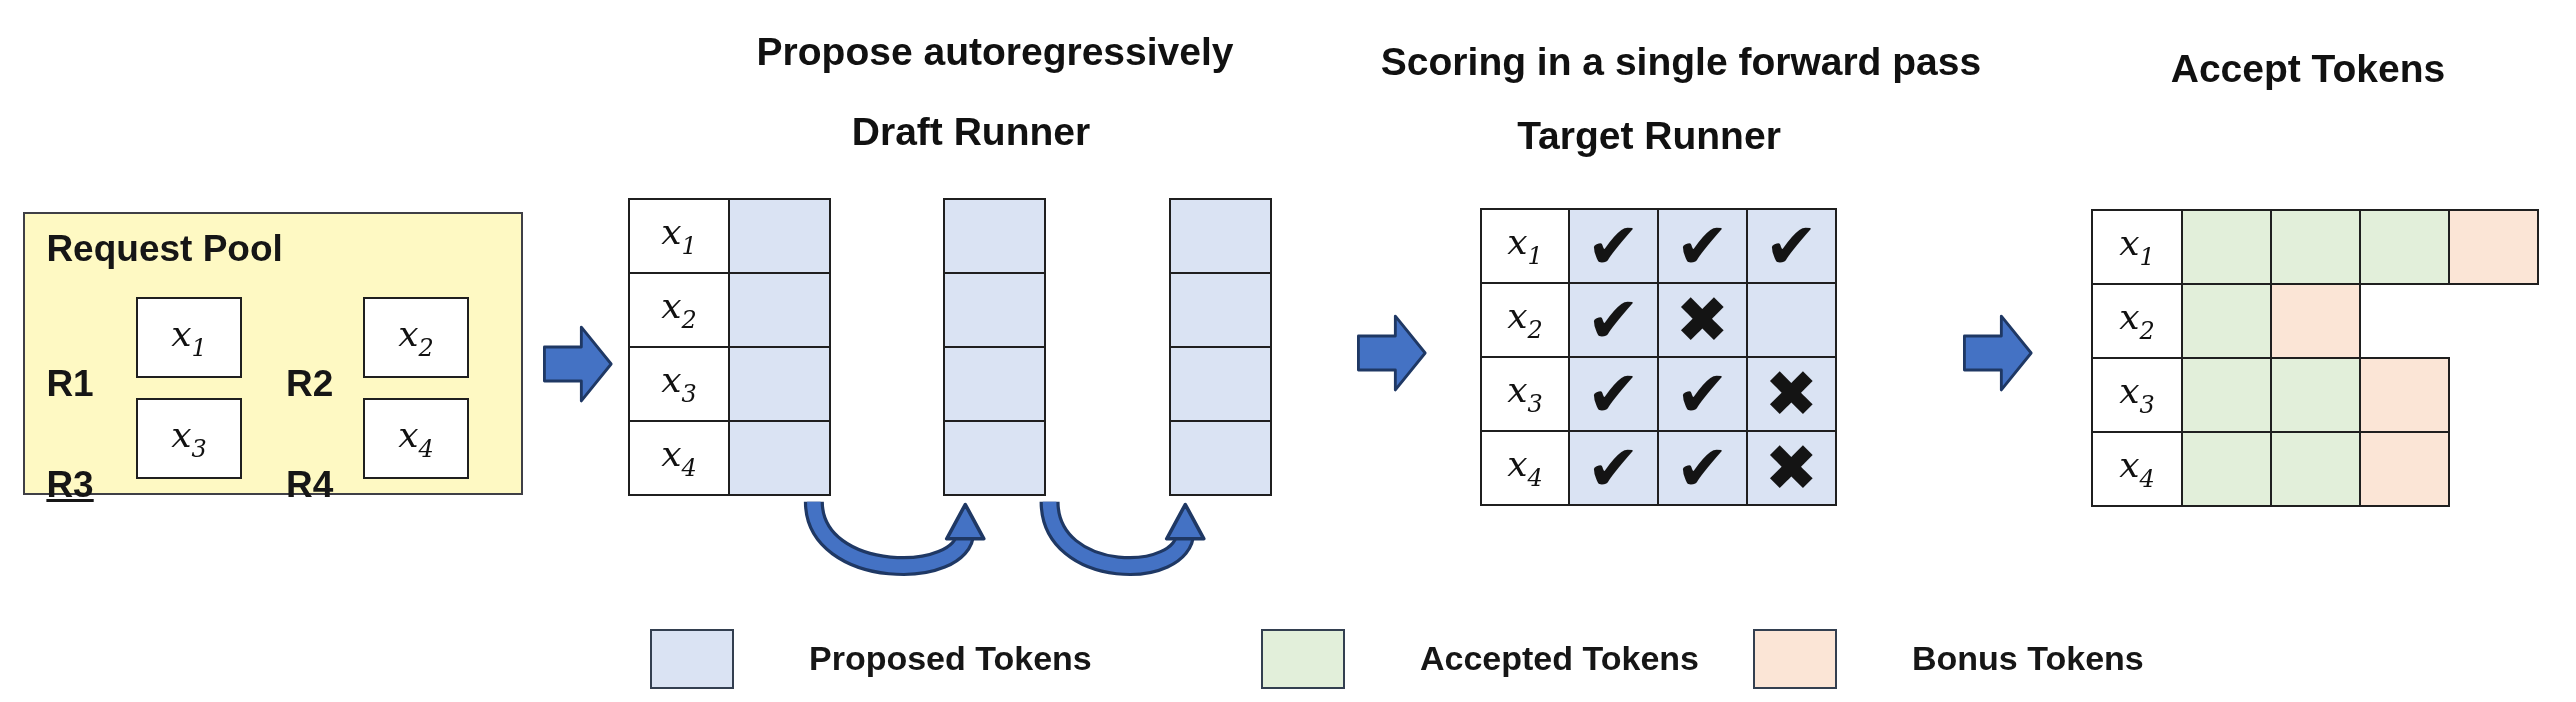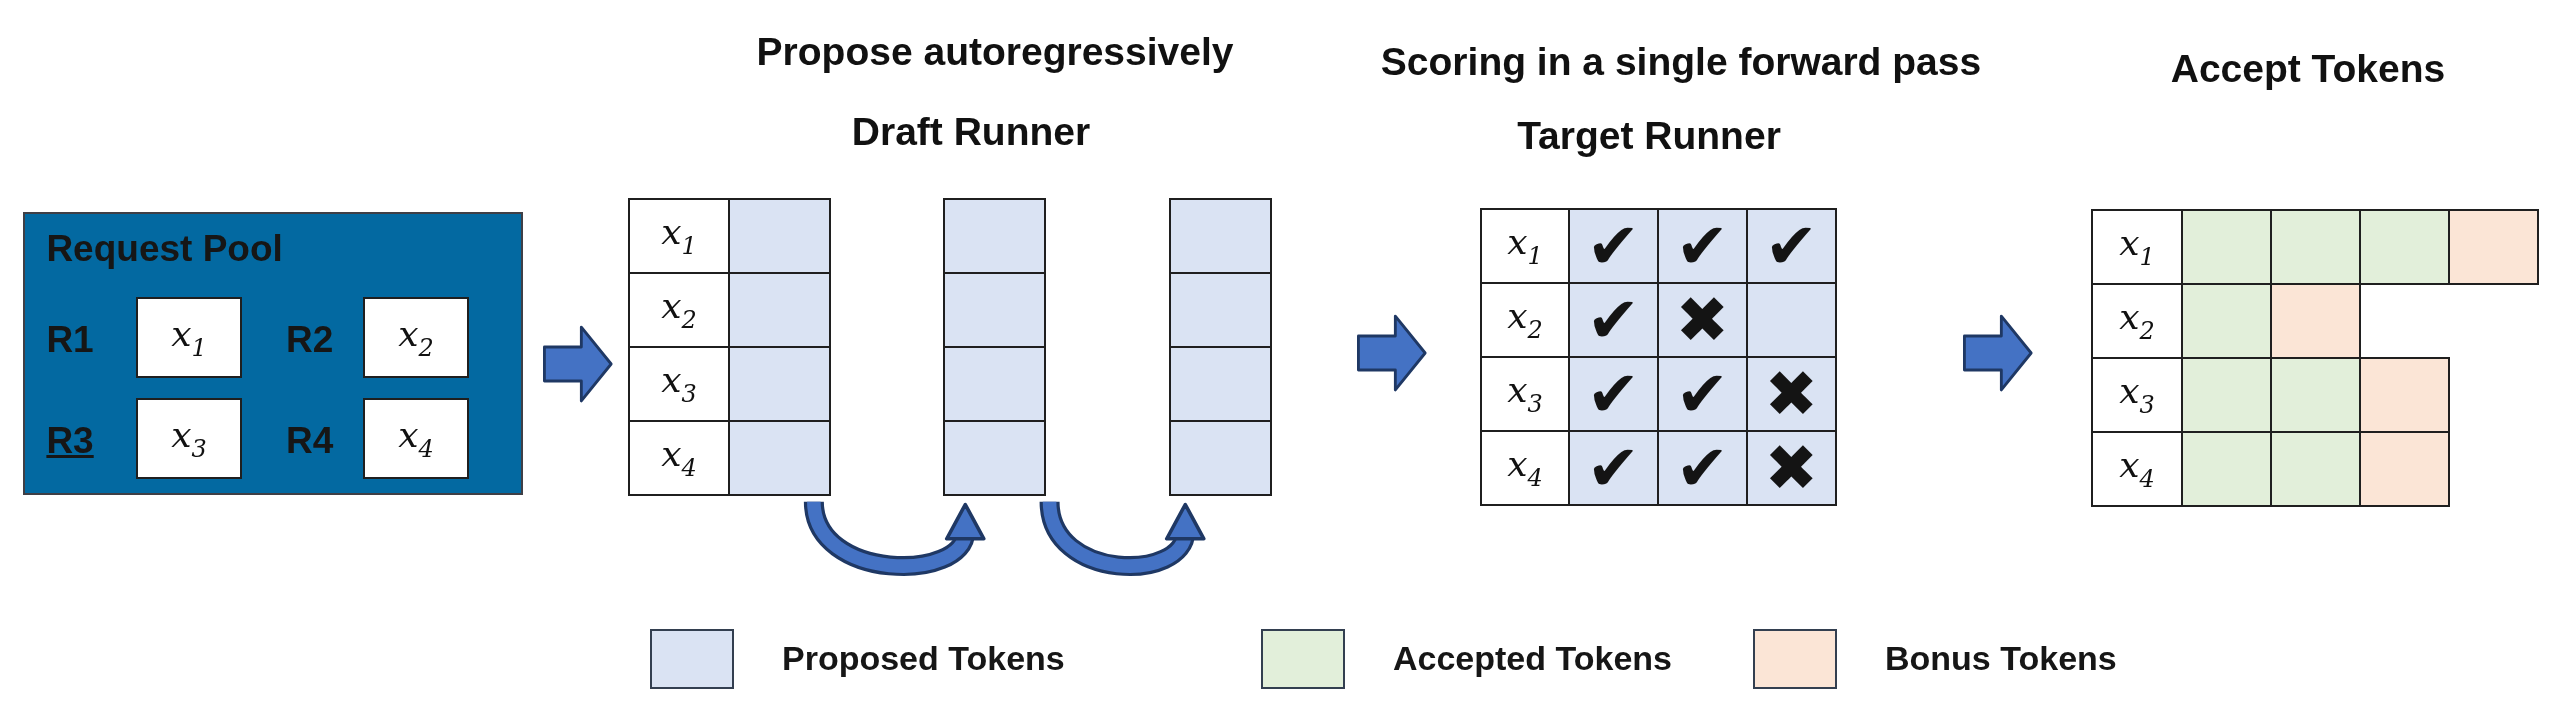--- a/index.html
+++ b/index.html
@@ -7,23 +7,23 @@
        font-family:"Liberation Sans",sans-serif;color:#161616;}
   .abs{position:absolute;}
   .stage{position:absolute;left:0;top:0;width:2576px;height:672px;}
 
   
   .title{position:absolute;transform:translateX(-50%);white-space:nowrap;
          font-size:39px;font-weight:600;line-height:46px;color:#111;}
 
   
   .pool{position:absolute;left:23px;top:212px;width:500px;height:283px;
-        border:2.9px solid #3f3f46;box-sizing:border-box;background:#0369a1;}
+        border:2.9px solid #3f3f46;box-sizing:border-box;background:#fef9c3;}
   .pool-title{position:absolute;left:21.4px;top:14.3px;font-size:37px;font-weight:600;}
-  .r-label{position:absolute;font-size:37px;font-weight:600;line-height:40px;}
+  .r-label{position:absolute;font-size:37px;font-weight:600;line-height:40px;margin-top:44px;}
   .token-box{position:absolute;width:106px;height:81px;border:2.9px solid #1f1f1f;
              box-sizing:border-box;display:flex;align-items:center;justify-content:center;background:#fff;}
 
   
   .math{font-family:"DejaVu Serif",serif;font-style:italic;font-size:36px;line-height:1;color:#111;text-align:right;}
   .math sub{font-size:24px;font-style:italic;vertical-align:-10px;line-height:1;}
 
   
   .trow{display:flex;}
   .trow + .trow{margin-top:-2.1px;}
@@ -42,21 +42,21 @@
 
   .target-table .label{width:90px;height:76px;}
   .target-table .tcell{width:91px;height:76px;}
   .accept-table .label{width:92px;height:76px;}
   .accept-table .acell{width:91px;height:76px;}
 
   .mark{font-family:"DejaVu Sans",sans-serif;font-size:64px;line-height:1;
         color:#141414;font-weight:bold;}
 
   
-  .legend-item{position:absolute;top:628px;height:61px;display:flex;align-items:center;gap:48px;}
+  .legend-item{position:absolute;top:628px;height:61px;display:flex;align-items:center;gap:75px;}
   .swatch{width:84px;height:60px;box-sizing:border-box;border:2.9px solid #333f50;flex:0 0 auto;}
   .sw-proposed{background:var(--proposed);}
   .sw-accepted{background:var(--accepted);}
   .sw-bonus{background:var(--bonus);}
   .legend-label{font-size:34px;font-weight:600;white-space:nowrap;}
 
   svg{display:block;}
 </style>
 </head>
 <body>

